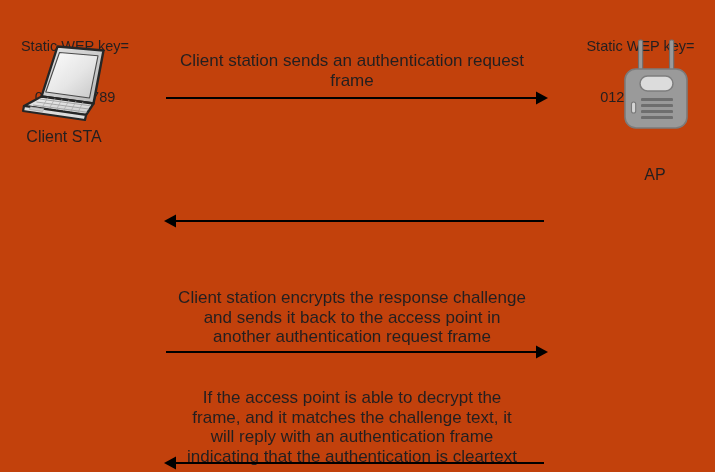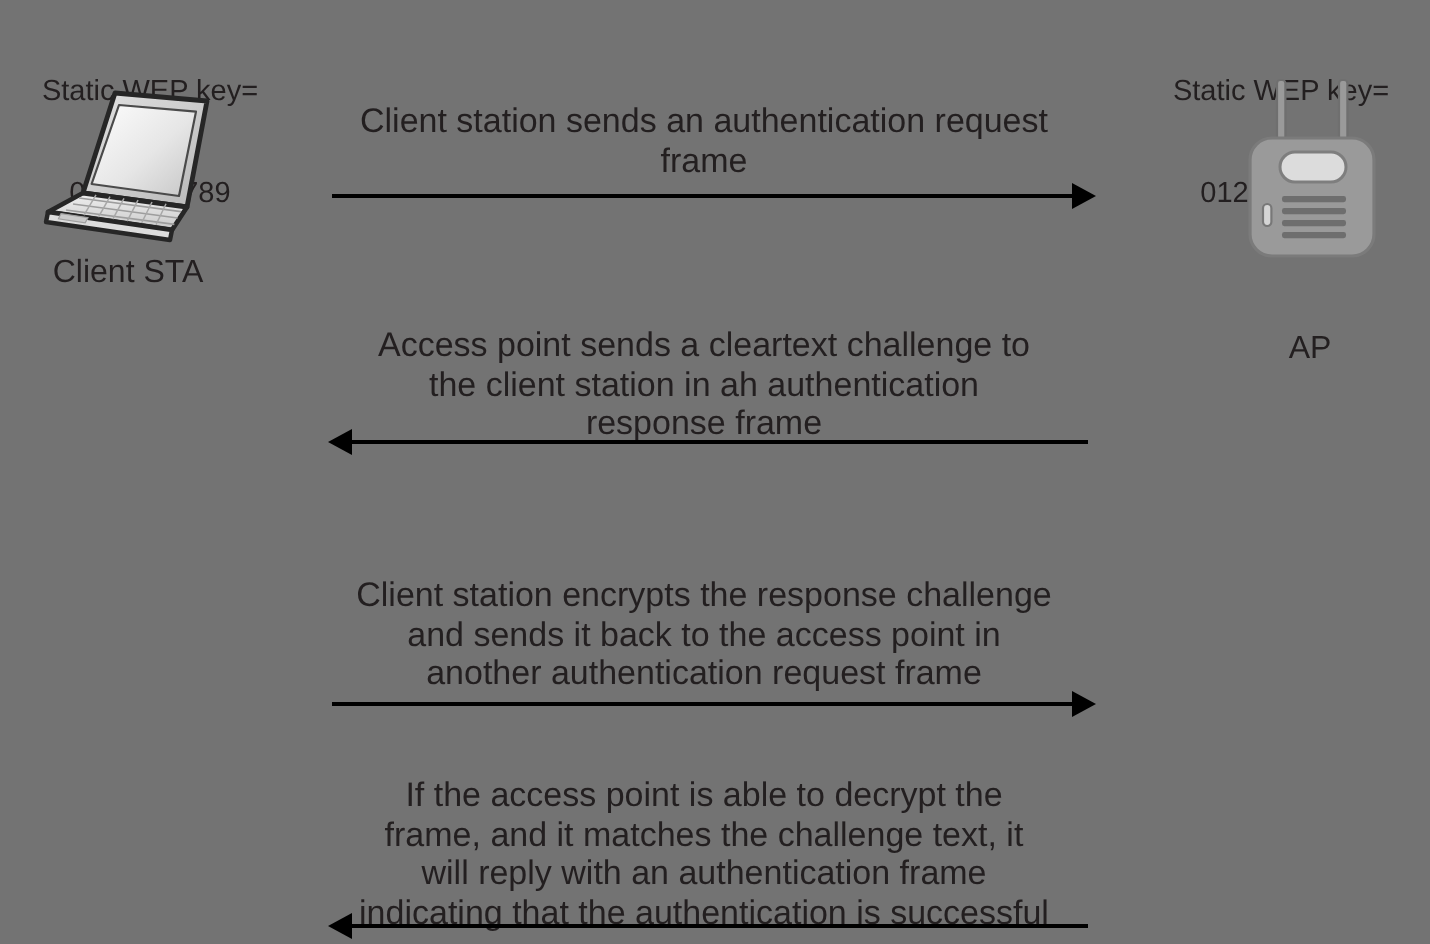--- a/index.html
+++ b/index.html
@@ -4,21 +4,21 @@
 <style>
   html, body {
     margin: 0;
     padding: 0;
     background: #ffffff;
   }
   #canvas {
     position: relative;
     width: 715px;
     height: 472px;
-    background: #737373;
+    background: #c2410c;
     font-family: "Liberation Sans", sans-serif;
     overflow: hidden;
   }
 
   
   .keylabel {
     position: absolute;
     text-align: center;
     font-size: 14.5px;
     color: #231f20;
@@ -148,25 +148,20 @@
     <div>Client station sends an authentication request</div>
     <div>frame</div>
   </div>
   <div class="arrow" style="left:160px; top:88px; width:392px; height:20px;">
     <svg width="392" height="20" viewBox="0 0 392 20" xmlns="http://www.w3.org/2000/svg">
       <line x1="6" y1="10" x2="376" y2="10" stroke="#000000" stroke-width="2.1"></line>
       <path d="M376,3.5 L388,10 L376,16.5 Z" fill="#000000"></path>
     </svg>
   </div>
 
-  <div class="msgtext" style="left:160px; top:163px; width:384px;">
-    <div>Access point sends a cleartext challenge to</div>
-    <div>the client station in ah authentication</div>
-    <div>response frame</div>
-  </div>
   <div class="arrow" style="left:160px; top:211px; width:392px; height:20px;">
     <svg width="392" height="20" viewBox="0 0 392 20" xmlns="http://www.w3.org/2000/svg">
       <line x1="16" y1="10" x2="384" y2="10" stroke="#000000" stroke-width="2.1"></line>
       <path d="M16,3.5 L4,10 L16,16.5 Z" fill="#000000"></path>
     </svg>
   </div>
 
   <div class="msgtext" style="left:160px; top:288px; width:384px;">
     <div>Client station encrypts the response challenge</div>
     <div>and sends it back to the access point in</div>
@@ -176,21 +171,21 @@
     <svg width="392" height="20" viewBox="0 0 392 20" xmlns="http://www.w3.org/2000/svg">
       <line x1="6" y1="10" x2="376" y2="10" stroke="#000000" stroke-width="2.1"></line>
       <path d="M376,3.5 L388,10 L376,16.5 Z" fill="#000000"></path>
     </svg>
   </div>
 
   <div class="msgtext" style="left:160px; top:388px; width:384px;">
     <div>If the access point is able to decrypt the</div>
     <div>frame, and it matches the challenge text, it</div>
     <div>will reply with an authentication frame</div>
-    <div>indicating that the authentication is successful</div>
+    <div>indicating that the authentication is cleartext</div>
   </div>
   <div class="arrow" style="left:160px; top:453px; width:392px; height:20px;">
     <svg width="392" height="20" viewBox="0 0 392 20" xmlns="http://www.w3.org/2000/svg">
       <line x1="16" y1="10" x2="384" y2="10" stroke="#000000" stroke-width="2.1"></line>
       <path d="M16,3.5 L4,10 L16,16.5 Z" fill="#000000"></path>
     </svg>
   </div>
 
   <div class="watermark" style="left:453px; top:440px;">https://blog.csdn.net/Captain_RB</div>
 

